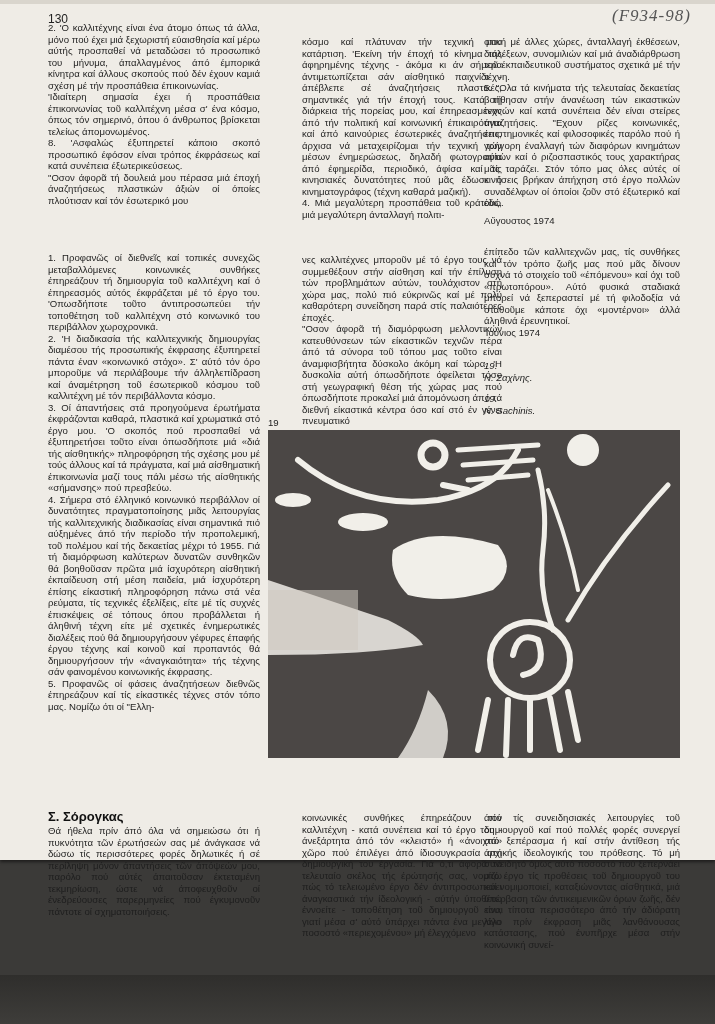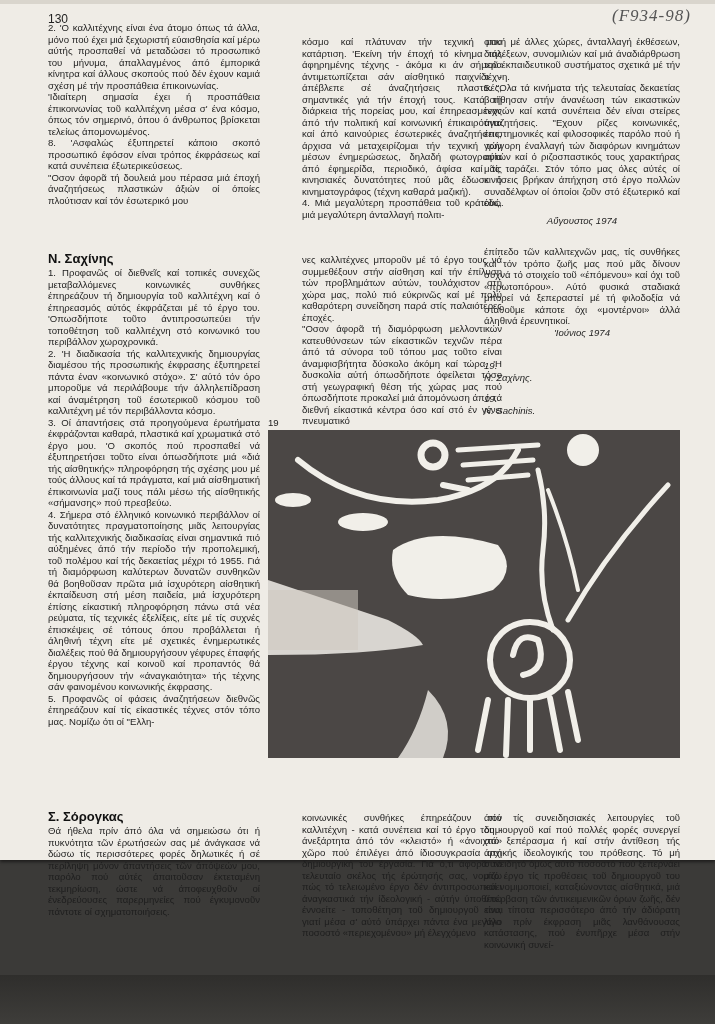--- a/index.html
+++ b/index.html
@@ -7,21 +7,21 @@
   .page{position:absolute;left:0;top:0;width:715px;height:860px;background:#efece6;box-shadow:0 2px 3px rgba(0,0,0,.5);}
   .topedge{position:absolute;left:0;top:0;width:715px;height:4px;background:#d9d5cd;}
   .pagenum{position:absolute;left:48px;top:12px;font-size:12px;color:#222;}
   .handnote{position:absolute;left:582px;top:6px;font-size:17px;color:#555;font-family:Liberation Serif, serif;letter-spacing:1px;font-style:italic;margin-left:30px;}
   .col{position:absolute;font-size:9.6px;line-height:11.5px;color:#1e1e1e;text-align:justify;}
   .col p{margin:0;}
   .c1{left:48px;width:212px;}
   .c2{left:268px;width:200px;margin-left:34px;}
   .c3{left:484px;width:196px;}
   .heading{font-weight:bold;font-size:13px;line-height:14px;color:#111;margin-bottom:1px;}
-  .sig{text-align:center;font-style:italic;}
+  .sig{text-align:left;}
   .caption{font-style:italic;font-size:9.6px;line-height:11.5px;}
   .plate{position:absolute;left:268px;top:430px;width:412px;height:328px;background:#4a4644;overflow:hidden;}
   .platenum{position:absolute;left:268px;top:417px;font-size:9.6px;color:#222;}
   .scanbar{position:absolute;left:0;top:975px;width:715px;height:49px;background:linear-gradient(#2f2e2c,#3e3d3a);}
 </style>
 </head>
 <body>
 
 <div class="page">
   <div class="topedge"></div>
@@ -38,21 +38,20 @@
     <p>κόσμο καί πλάτυναν τήν τεχνική μου κατάρτιση. 'Εκείνη τήν έποχή τό κίνημα τής άφηρημένης τέχνης - άκόμα κι άν σήμερα άντιμετωπίζεται σάν αίσθητικό παιχνίδι - άπέβλεπε σέ άναζητήσεις πλαστικές, σημαντικές γιά τήν έποχή τους. Κατά τή διάρκεια τής πορείας μου, καί έπηρεασμένος άπό τήν πολιτική καί κοινωνική έπικαιρότητα καί άπό καινούριες έσωτερικές άναζητήσεις, άρχισα νά μεταχειρίζομαι τήν τεχνική τών μέσων ένημερώσεως, δηλαδή φωτογραφία άπό έφημερίδα, περιοδικό, άφίσα καί τίς κινησιακές δυνατότητες πού μᾶς έδωσε ό κινηματογράφος (τέχνη καθαρά μαζική).</p>
     <p>4. Μιά μεγαλύτερη προσπάθεια τοῦ κράτους, μιά μεγαλύτερη άνταλλαγή πολιτι-</p>
   </div>
   <div class="col c3" style="top:36px;">
     <p>στική μέ άλλες χώρες, άνταλλαγή έκθέσεων, διαλέξεων, συνομιλιών καί μιά άναδιάρθρωση τοῦ έκπαιδευτικοῦ συστήματος σχετικά μέ τήν τέχνη.</p>
     <p>5. "Ολα τά κινήματα τής τελευταίας δεκαετίας βοήθησαν στήν άνανέωση τών εικαστικών τεχνών καί κατά συνέπεια δέν είναι στείρες άναζητήσεις. "Εχουν ρίζες κοινωνικές, έπιστημονικές καί φιλοσοφικές παρόλο πού ή γρήγορη έναλλαγή τών διαφόρων κινημάτων αύτών καί ό ριζοσπαστικός τους χαρακτήρας μᾶς ταράζει. Στόν τόπο μας όλες αύτές οί κινήσεις βρήκαν άπήχηση στό έργο πολλών συναδέλφων οί όποίοι ζοῦν στό έξωτερικό καί έδώ.</p>
     <p class="sig" style="margin-top:6px;">Αὔγουστος 1974</p>
   </div>
 
   <div class="col c1" style="top:252px;">
-    <div class="heading">Ν. Σαχίνης</div>
     <p>1. Προφανῶς οί διεθνεῖς καί τοπικές συνεχῶς μεταβαλλόμενες κοινωνικές συνθήκες έπηρεάζουν τή δημιουργία τοῦ καλλιτέχνη καί ό έπηρεασμός αύτός έκφράζεται μέ τό έργο του. 'Οπωσδήποτε τοῦτο άντιπροσωπεύει τήν τοποθέτηση τοῦ καλλιτέχνη στό κοινωνικό του περιβάλλον χωροχρονικά.</p>
     <p>2. 'Η διαδικασία τής καλλιτεχνικής δημιουργίας διαμέσου τής προσωπικής έκφρασης έξυπηρετεί πάντα έναν «κοινωνικό στόχο». Σ' αύτό τόν όρο μποροῦμε νά περιλάβουμε τήν άλληλεπίδραση καί άναμέτρηση τοῦ έσωτερικοῦ κόσμου τοῦ καλλιτέχνη μέ τόν περιβάλλοντα κόσμο.</p>
     <p>3. Οί άπαντήσεις στά προηγούμενα έρωτήματα έκφράζονται καθαρά, πλαστικά καί χρωματικά στό έργο μου. 'Ο σκοπός πού προσπαθεί νά έξυπηρετήσει τοῦτο είναι όπωσδήποτε μιά «διά τής αίσθητικής» πληροφόρηση τής σχέσης μου μέ τούς άλλους καί τά πράγματα, καί μιά αίσθηματική έπικοινωνία μαζί τους πάλι μέσω τής αίσθητικής «σήμανσης» πού πρεσβεύω.</p>
     <p>4. Σήμερα στό έλληνικό κοινωνικό περιβάλλον οί δυνατότητες πραγματοποίησης μιᾶς λειτουργίας τής καλλιτεχνικής διαδικασίας είναι σημαντικά πιό αύξημένες άπό τήν περίοδο τήν προπολεμική, τοῦ πολέμου καί τής δεκαετίας μέχρι τό 1955. Γιά τή διαμόρφωση καλύτερων δυνατῶν συνθηκῶν θά βοηθοῦσαν πρῶτα μιά ίσχυρότερη αίσθητική έκπαίδευση στή μέση παιδεία, μιά ίσχυρότερη έπίσης είκαστική πληροφόρηση πάνω στά νέα ρεύματα, τίς τεχνικές έξελίξεις, είτε μέ τίς συχνές έπισκέψεις σέ τόπους όπου προβάλλεται ή άληθινή τέχνη είτε μέ σχετικές ένημερωτικές διαλέξεις πού θά δημιουργήσουν γέφυρες έπαφής έργου τέχνης καί κοινοῦ καί προπαντός θά δημιουργήσουν τήν «άναγκαιότητα» τής τέχνης σάν φαινομένου κοινωνικής έκφρασης.</p>
     <p>5. Προφανῶς οί φάσεις άναζητήσεων διεθνῶς έπηρεάζουν καί τίς είκαστικές τέχνες στόν τόπο μας. Νομίζω ότι οί "Ελλη-</p>
   </div>
   <div class="col c2" style="top:254px;">
     <p>νες καλλιτέχνες μποροῦν μέ τό έργο τους νά συμμεθέξουν στήν αίσθηση καί τήν έπίλυση τών προβλημάτων αύτών, τουλάχιστον στή χώρα μας, πολύ πιό εύκρινῶς καί μέ πολύ καθαρότερη συνείδηση παρά στίς παλαιότερες έποχές.</p>
     <p>"Οσον άφορᾶ τή διαμόρφωση μελλοντικών κατευθύνσεων τών είκαστικῶν τεχνῶν πέρα άπό τά σύνορα τοῦ τόπου μας τοῦτο είναι άναμφισβήτητα δύσκολο άκόμη καί τώρα. 'Η δυσκολία αύτή όπωσδήποτε όφείλεται τόσο στή γεωγραφική θέση τής χώρας μας πού όπωσδήποτε προκαλεί μιά άπομόνωση άπό τά διεθνή είκαστικά κέντρα όσο καί στό έν γένει πνευματικό</p>
   </div>

